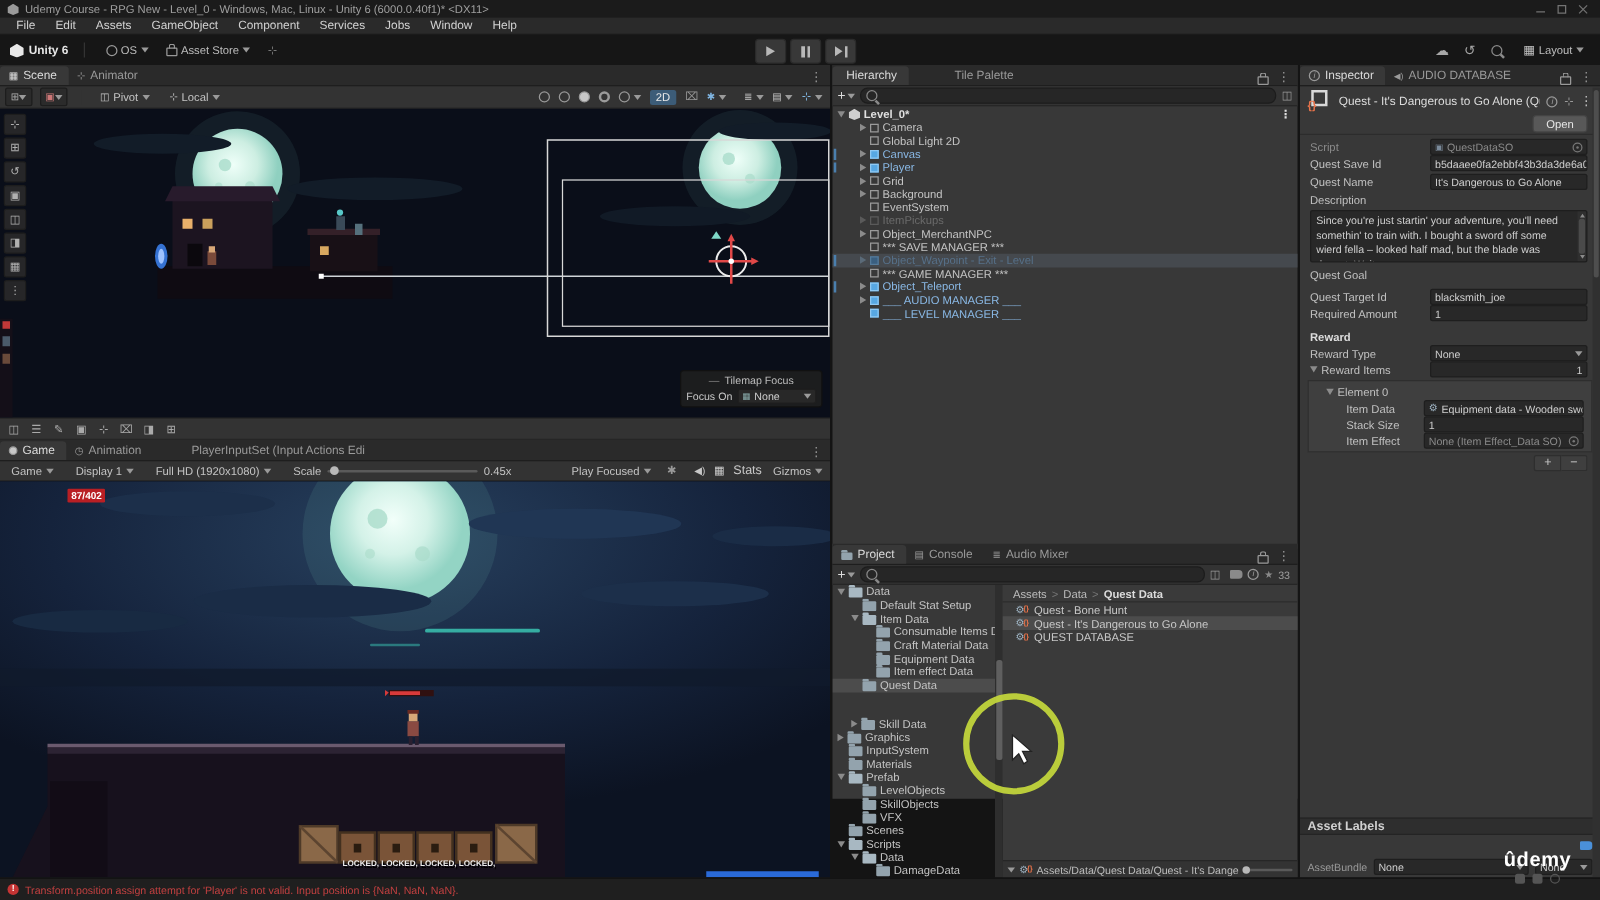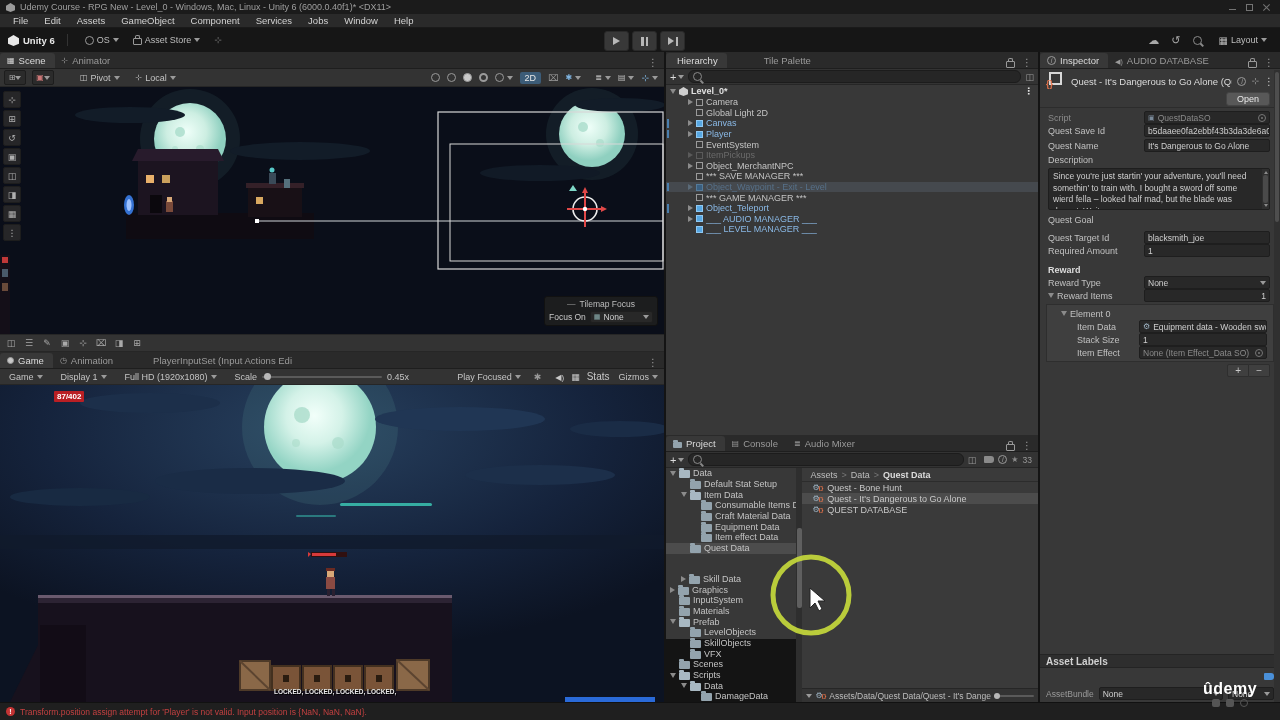--- a/index.html
+++ b/index.html
@@ -513,20 +513,30 @@
           <span class="tri-r"></span>
           <span class="cube pre"></span>
           <span class="lbl">Canvas</span>
         </div>
       <div class="hrow pre leftbar">
           <span class="tri-r"></span>
           <span class="cube pre"></span>
           <span class="lbl">Player</span>
         </div>
       <div class="hrow">
+          <span class="tri-r"></span>
+          <span class="cube"></span>
+          <span class="lbl">Grid</span>
+        </div>
+      <div class="hrow">
+          <span class="tri-r"></span>
+          <span class="cube"></span>
+          <span class="lbl">Background</span>
+        </div>
+      <div class="hrow">
           <span class="tri-none"></span>
           <span class="cube"></span>
           <span class="lbl">EventSystem</span>
         </div>
       <div class="hrow dis">
           <span class="tri-r" style="border-left-color:#5a5a5a;"></span>
           <span class="cube" style="border-color:#5a5a5a;"></span>
           <span class="lbl">ItemPickups</span>
         </div>
       <div class="hrow">

